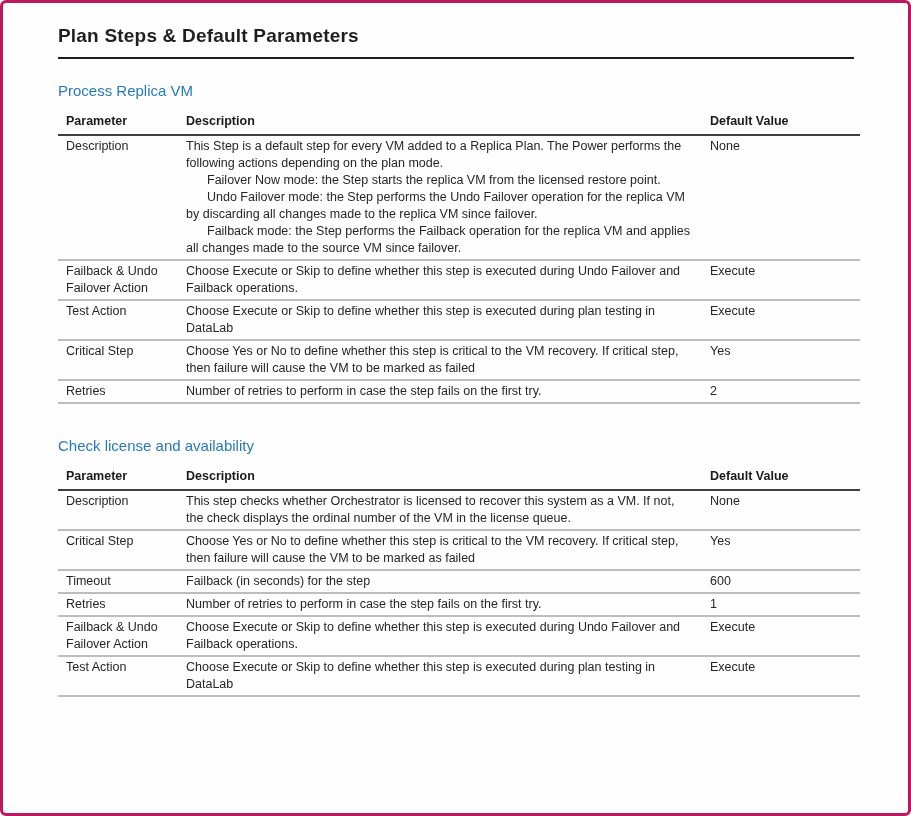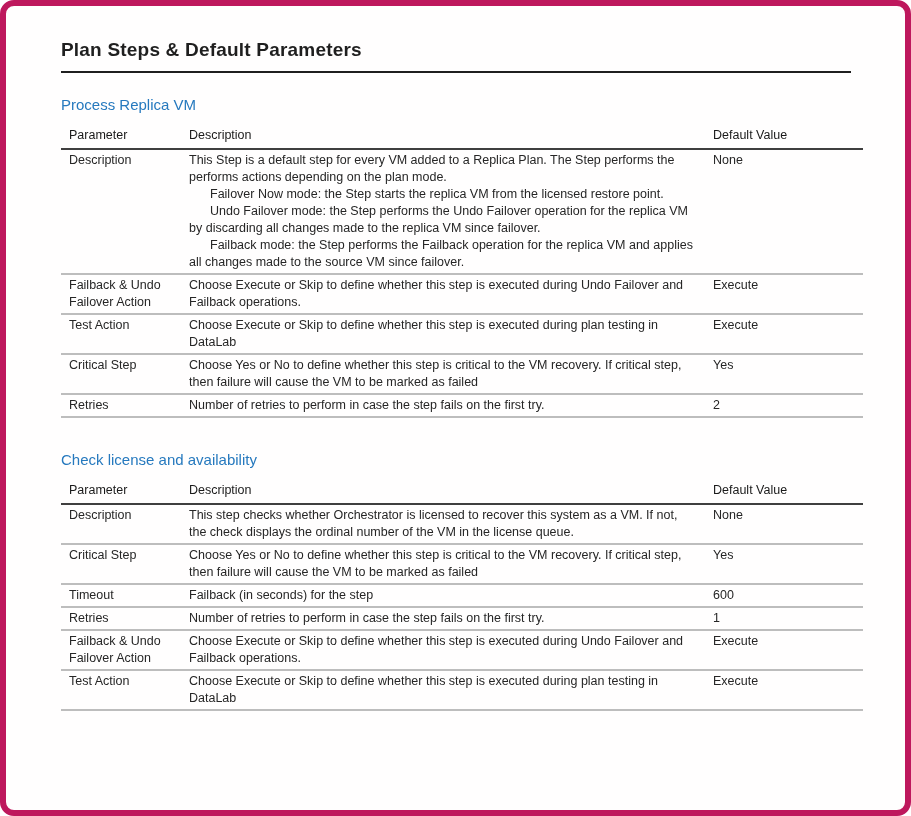--- a/index.html
+++ b/index.html
@@ -4,24 +4,24 @@
 <style>
   * { box-sizing: border-box; }
   html, body { margin: 0; padding: 0; background: #ffffff; }
   body {
     width: 911px; height: 816px;
     font-family: "Liberation Sans", sans-serif;
     color: #262626;
   }
   .page {
     width: 911px; height: 816px;
-    border: 6px solid #be185d;
-    border-radius: 14px;
+    border: 3px solid #be185d;
+    border-radius: 6px;
     background: #fffefe;
-    padding: 32px 54px 20px 55px;
+    padding: 21px 54px 20px 55px;
     overflow: hidden;
   }
   h1.page-title {
     margin: 0;
     font-size: 19px;
     line-height: 24px;
     font-weight: 600;
     color: #1f1f1f;
     letter-spacing: 0.2px;
     padding-bottom: 9px;
@@ -39,21 +39,21 @@
     width: 802px;
     border-collapse: collapse;
     table-layout: fixed;
     font-size: 12.5px;
   }
   col.c-param   { width: 120px; }
   col.c-desc    { width: 524px; }
   col.c-default { width: 158px; }
   th {
     text-align: left;
-    font-weight: normal;
+    font-weight: bold;
     font-size: 12.5px;
     color: #1a1a1a;
     padding: 3px 10px 4px 8px;
     line-height: 17px;
     border-bottom: 2px solid #3f3f3f;
     vertical-align: top;
   }
   td {
     vertical-align: top;
     padding: 2px 10px 2px 8px;
@@ -83,21 +83,21 @@
       <tr>
         <th>Parameter</th>
         <th>Description</th>
         <th>Default Value</th>
       </tr>
     </thead>
     <tbody>
       <tr>
         <td>Description</td>
         <td>
-          <p>This Step is a default step for every VM added to a Replica Plan. The Step performs the performs actions depending on the plan mode.</p>
+          <p>This Step is a default step for every VM added to a Replica Plan. The Power performs the following actions depending on the plan mode.</p>
           <p class="ind">Failover Now mode: the Step starts the replica VM from the licensed restore point.</p>
           <p class="ind">Undo Failover mode: the Step performs the Undo Failover operation for the replica VM by discarding all changes made to the replica VM since failover.</p>
           <p class="ind">Failback mode: the Step performs the Failback operation for the replica VM and applies all changes made to the source VM since failover.</p>
         </td>
         <td>None</td>
       </tr>
       <tr>
         <td>Failback &amp; Undo Failover Action</td>
         <td>Choose Execute or Skip to define whether this step is executed during Undo Failover and Failback operations.</td>
         <td>Execute</td>

